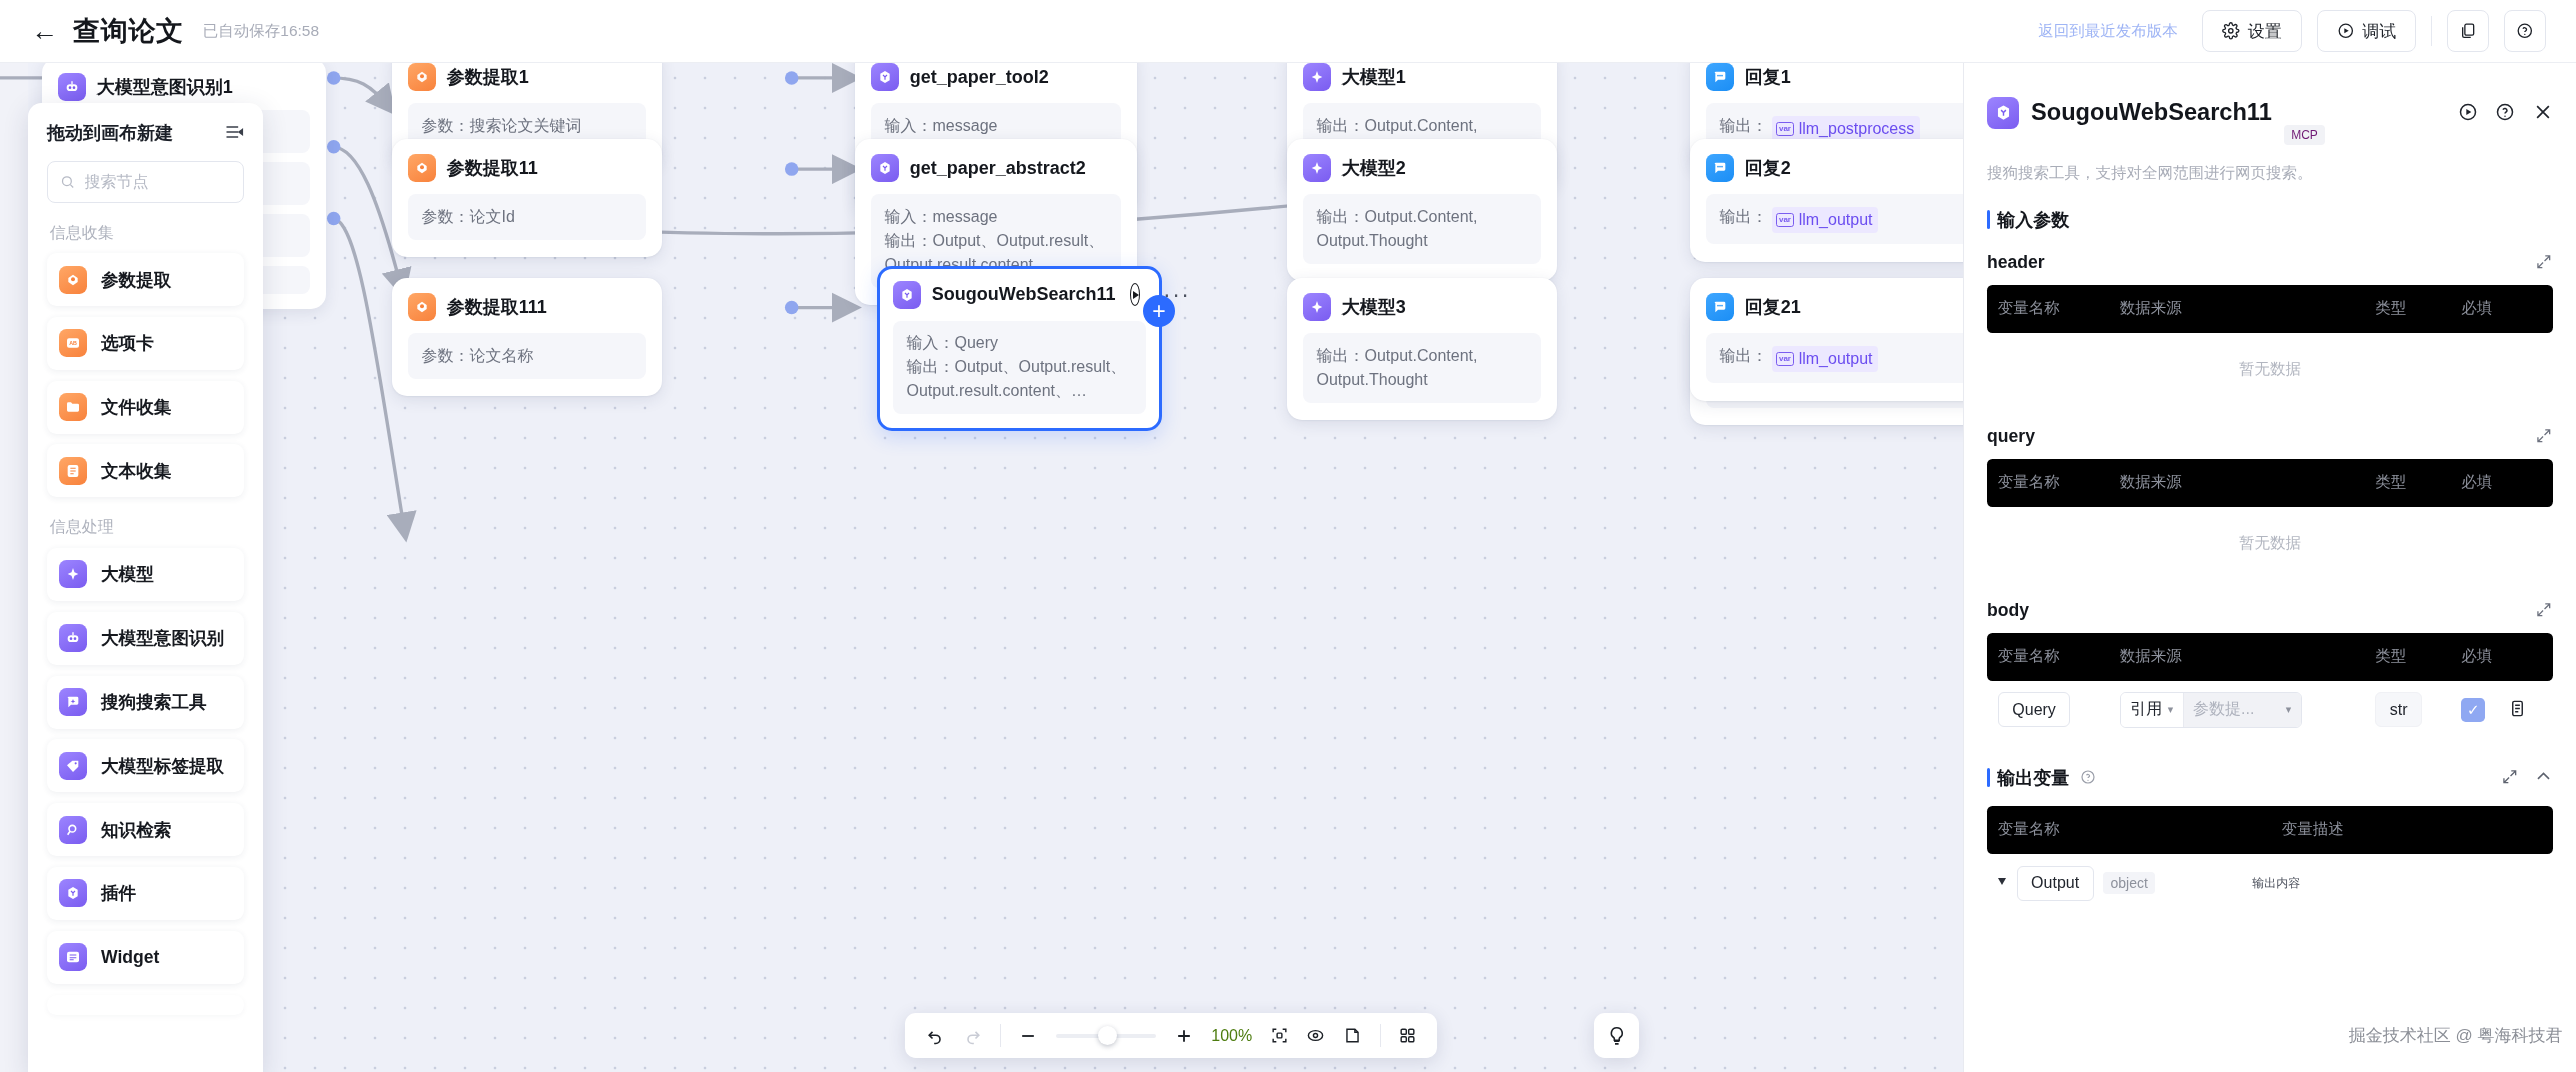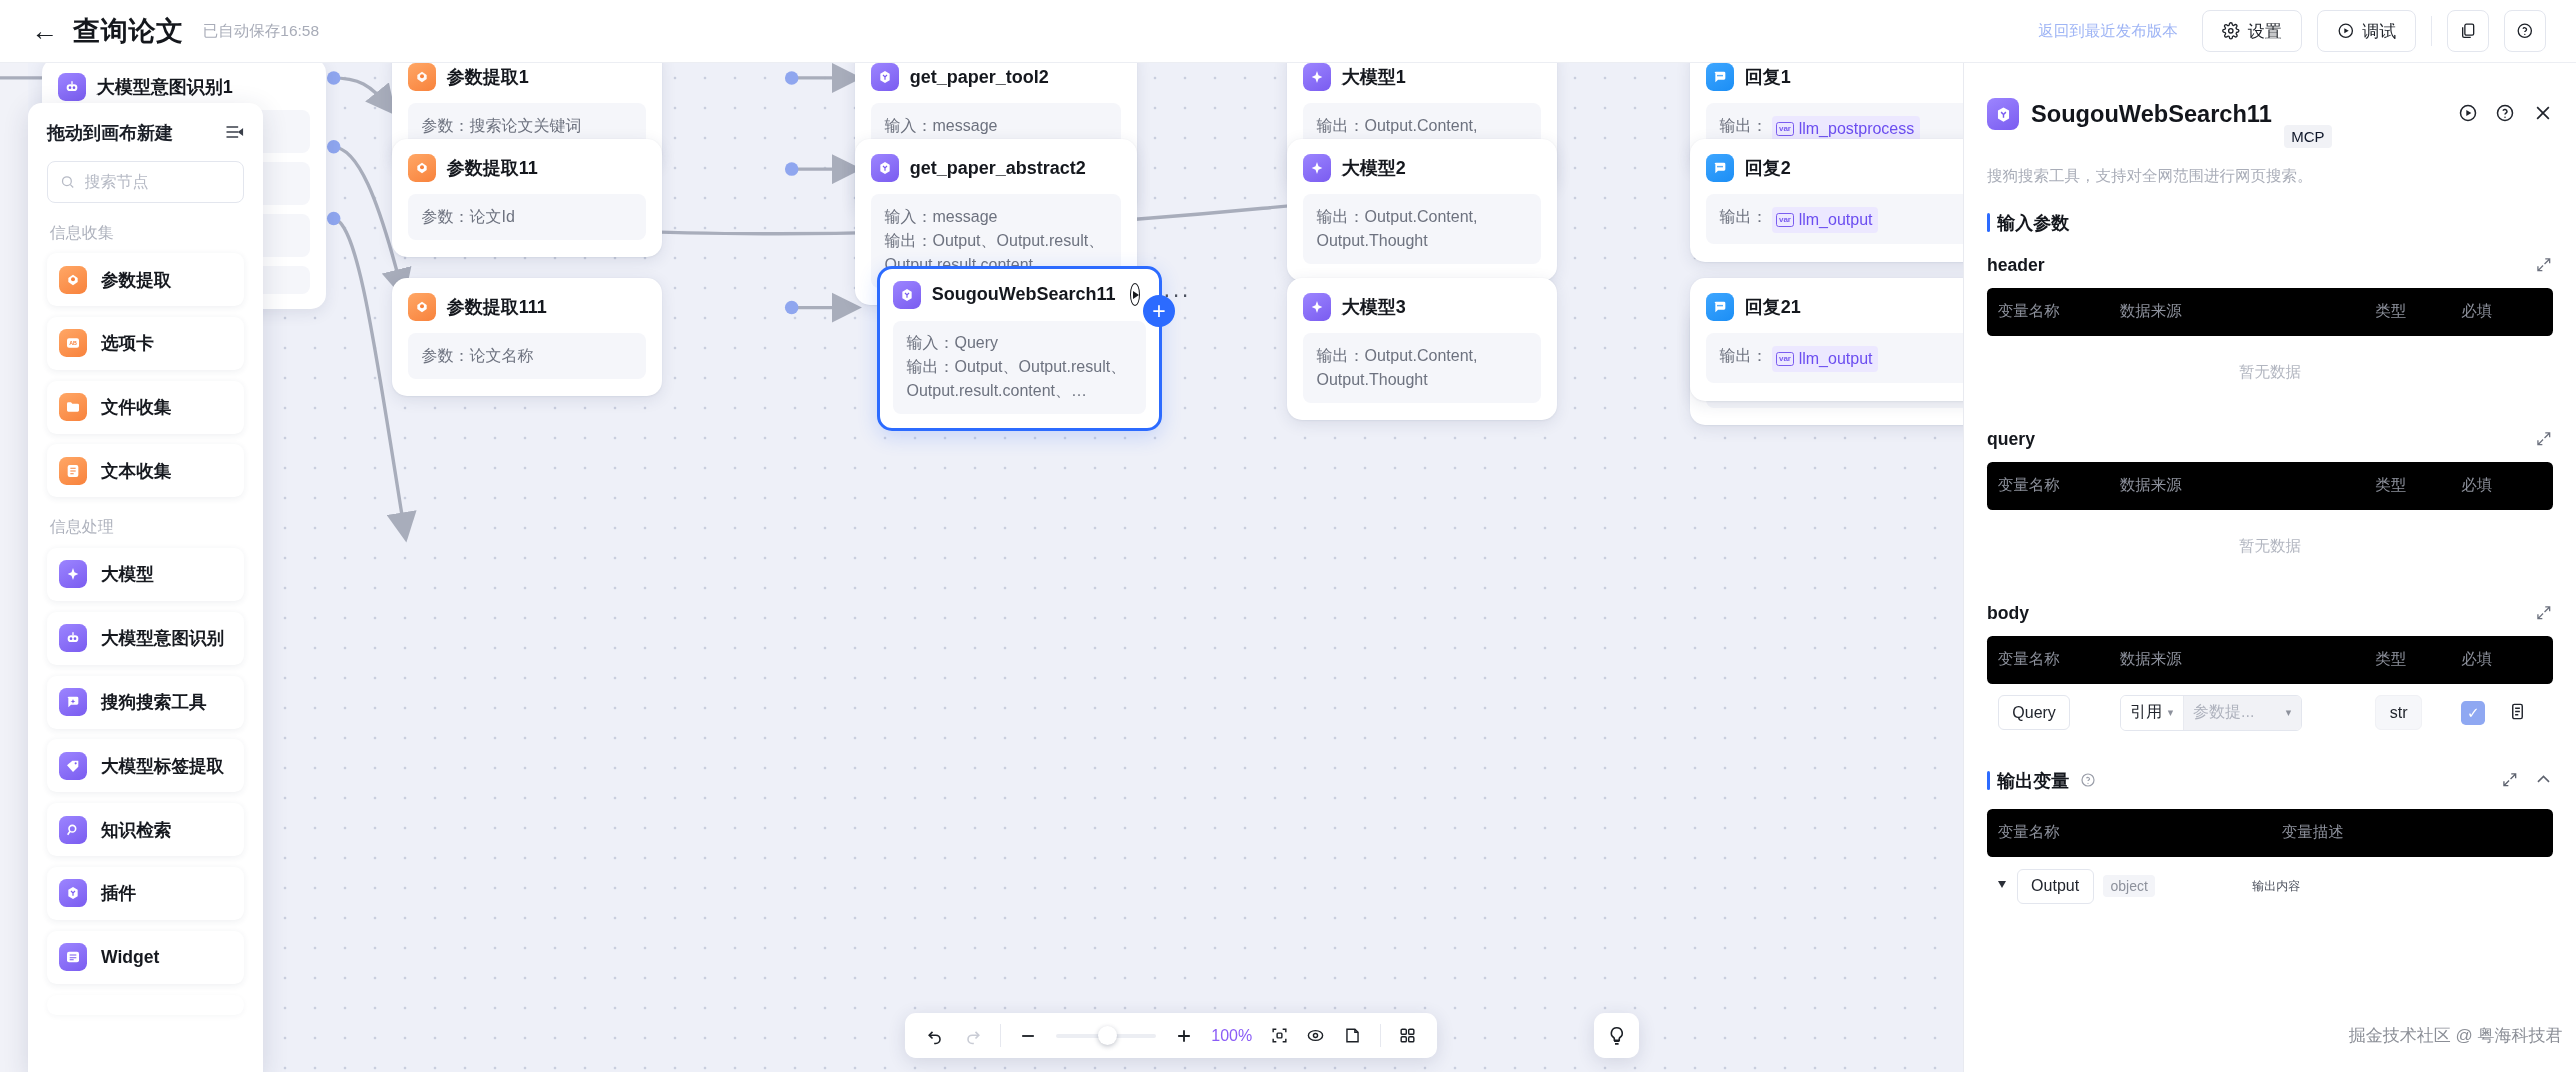--- a/index.html
+++ b/index.html
@@ -118,21 +118,21 @@
 
   
   .rightpanel {
     position: absolute; right: 0; top: 63px; width: 613px; height: 1010px;
     background: #ffffff; border-left: 0.7px solid #e8eaf0; z-index: 50; overflow: hidden;
   }
   .rp-head { padding: 17.6px 23px 0 23px; }
   .rp-titlerow { display:flex; align-items:center; gap: 12px; }
   .rp-ico { width: 32px; height: 32px; border-radius: 8px; display:flex;align-items:center;justify-content:center; background: linear-gradient(150deg,#9c85ff,#7a5cf0);}
   .rp-title { font-size: 23.6px; font-weight: 700; color: #13161c; }
-  .rp-tag { font-size: 15px; color: #0f172a; background: #f1f2f6; border-radius: 4px; padding: 3.4px 7.4px; margin-top: 44px; }
+  .rp-tag { font-size: 12px; color: #701a75; background: #f1f2f6; border-radius: 4px; padding: 3.4px 7.4px; margin-top: 44px; }
   .rp-actions { margin-left:auto; display:flex; align-items:center; gap: 17.6px; }
   .rp-ic { cursor:pointer; color:#20242c; }
   .rp-desc { font-size: 15.5px; color: #a9adb8; margin-top: 17.6px; }
 
   .sec-title { display:flex; align-items:center; gap:6.8px; margin: 24px 23px 0 23px; }
   .sec-bar { width: 3.4px; height: 19px; background: #2c6bff; border-radius: 2px; }
   .sec-label { font-size: 18px; font-weight: 700; color: #14171d; }
   .sec-right { margin-left:auto; display:flex; align-items:center; gap: 15px; color:#5e636f; cursor:pointer;}
 
   .subsec { margin: 20px 23px 0 23px; }
@@ -168,21 +168,21 @@
   .bottombar {
     position: absolute; left: 905px; bottom: 15px; height: 45px;
     background: #fff; border-radius: 10.8px; box-shadow: 0 4px 17.6px rgba(40,50,90,.14);
     display: flex; align-items: center; gap: 17.6px; padding: 0 20px; z-index: 45;
   }
   .bb-ic { cursor:pointer; color:#1c2026; display:flex;align-items:center; }
   .bb-ic.dim { color:#c9ccd5; }
   .bb-sep { width:0.7px;height:23px;background:#e6e8ef; }
   .zoomslider { width: 100px; height: 4px; background:#eceef3; border-radius: 2.7px; position:relative; cursor:pointer;}
   .zoomknob { position:absolute; left: 42px; top:-7.4px; width:19px;height:19px;border-radius:50%;background:#fff;box-shadow:0 1.4px 5.4px rgba(30,40,70,.28);}
-  .zoomval { font-size: 16px; color:#8b5cf6; }
+  .zoomval { font-size: 16px; color:#4d7c0f; }
   .bb-tip {
     position:absolute; left: 1594px; bottom: 15px; width: 45px; height: 45px;
     background:#fff;border-radius:10.8px;box-shadow:0 4px 17.6px rgba(40,50,90,.14);
     display:flex;align-items:center;justify-content:center;cursor:pointer;z-index:45;
   }
 </style>
 </head>
 <body>
 
 <div id="app">

